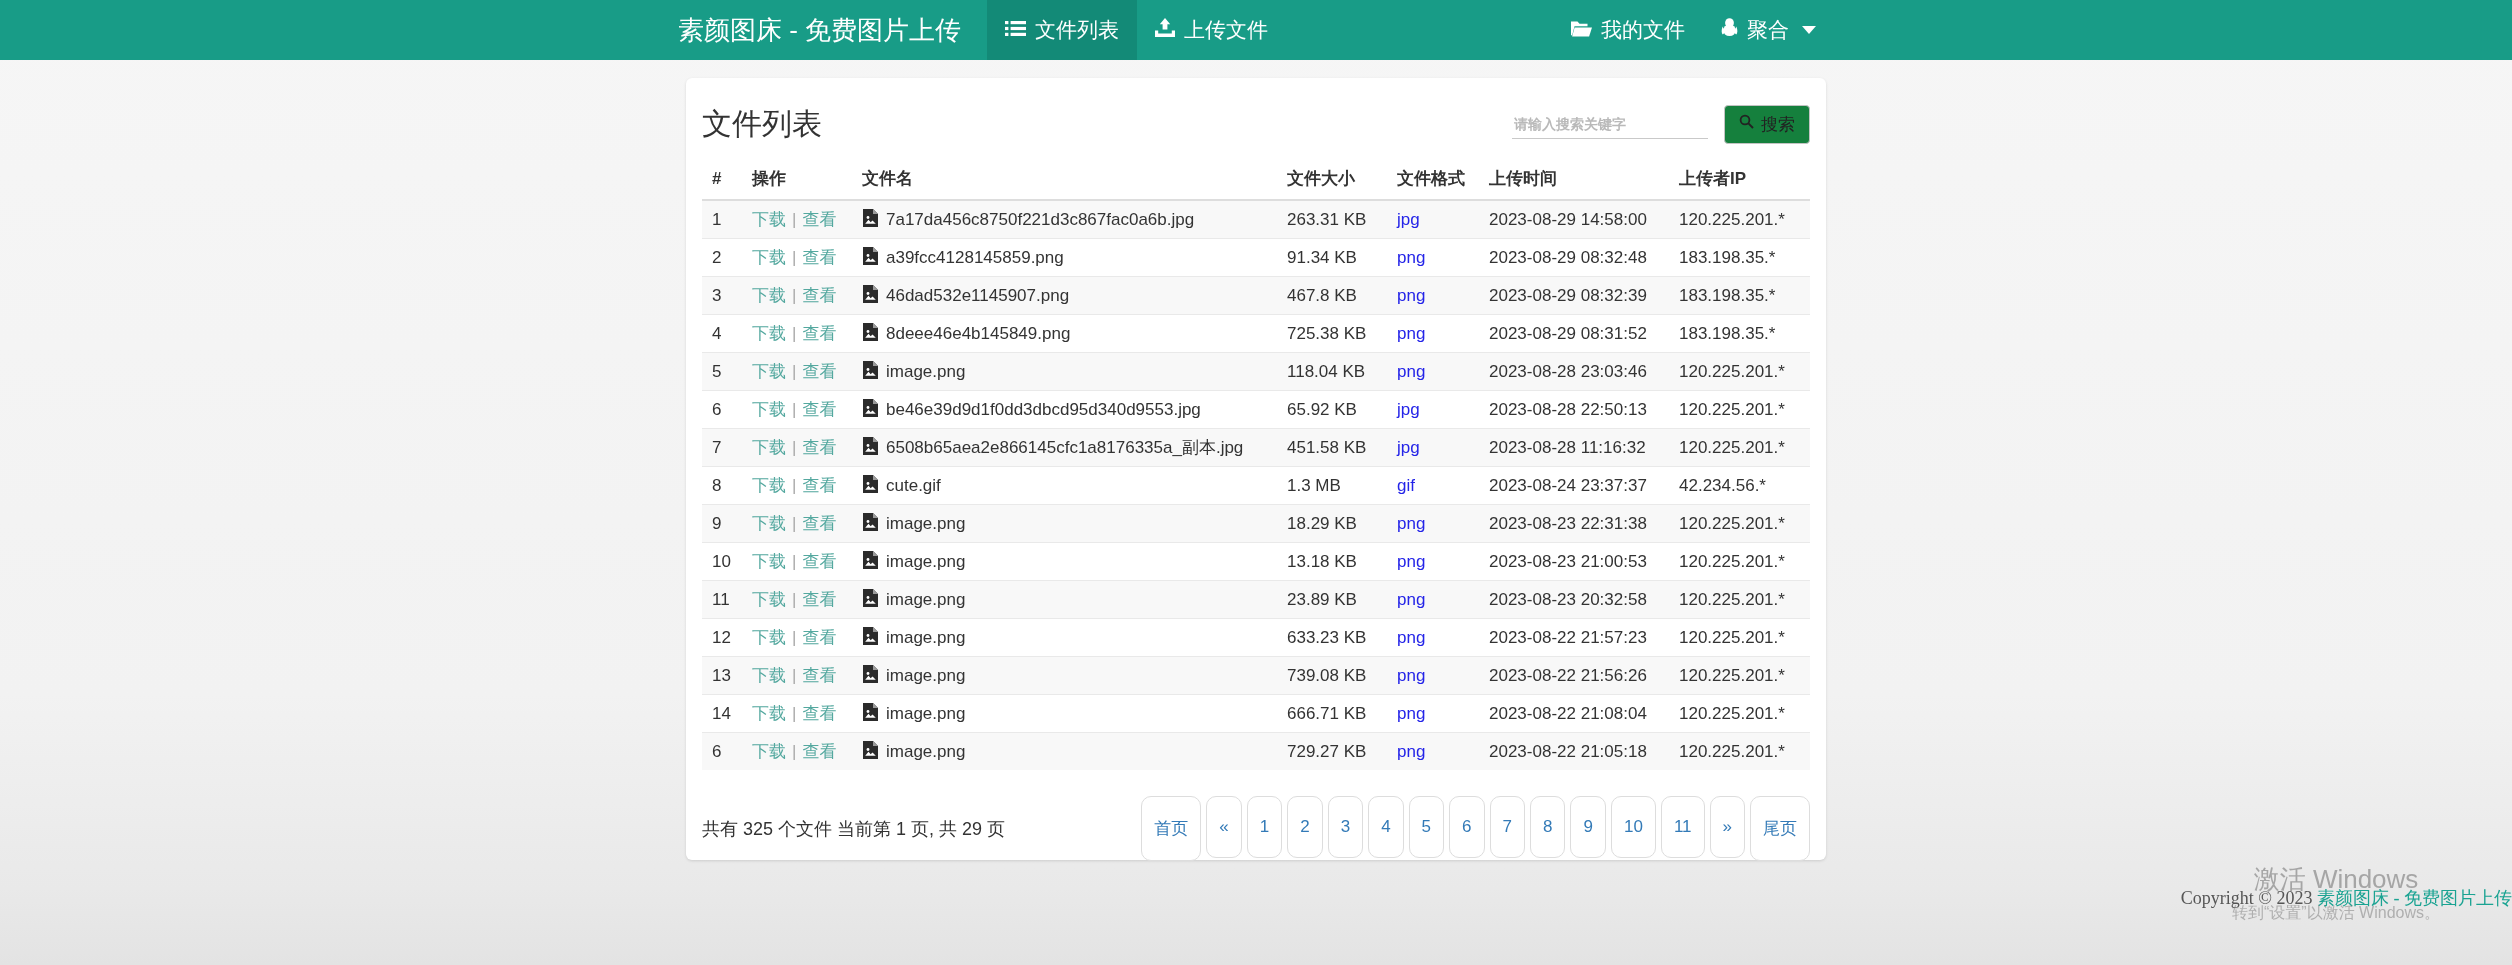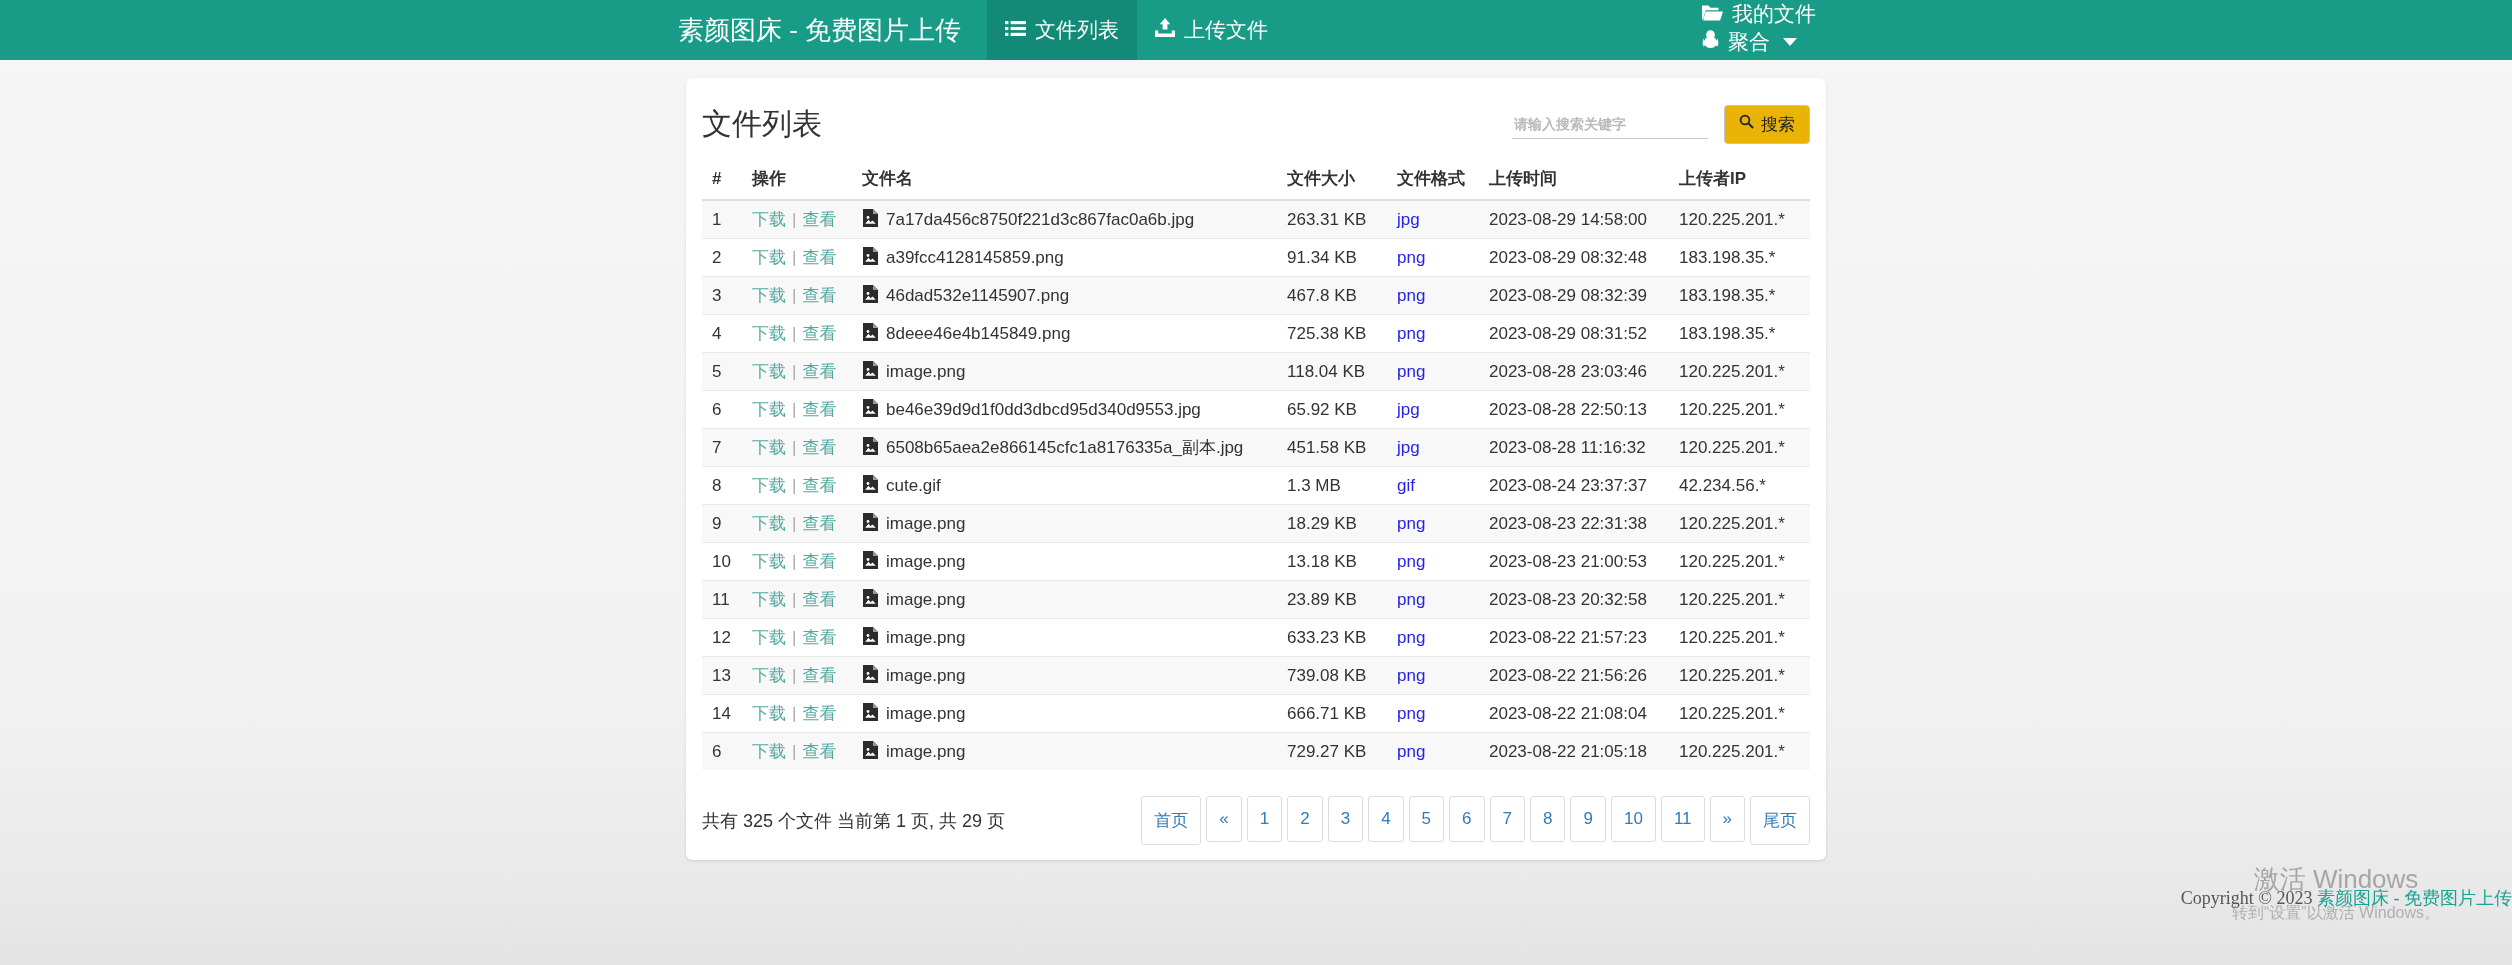--- a/index.html
+++ b/index.html
@@ -7,54 +7,54 @@
     font-family:"Liberation Sans","DejaVu Sans",sans-serif;
     background:linear-gradient(180deg,#f6f6f6 0%,#f2f2f2 72%,#e9e9e9 92%,#e3e3e3 100%); }
 
   
   .navbar { height:60px; background:var(--navbar-bg,#189c87); width:100%; }
   .nav-container { width:1156px; margin:0 auto; height:60px; display:flex; align-items:stretch; }
   .brand { color:#fff; font-size:26px; line-height:60px; text-decoration:none; margin-right:26px; white-space:nowrap; cursor:pointer; }
   .nav-tabs-left { display:flex; }
   .nav-item { display:flex; align-items:center; gap:9px; padding:0 18px; color:#fff; font-size:21px; text-decoration:none; cursor:pointer; white-space:nowrap; }
   .nav-item.active { background:var(--navbar-active-bg,#138a77); }
-  .nav-right { margin-left:auto; display:flex;flex-direction:column; }
+  .nav-right { margin-left:auto; display:flex; }
   .caret { width:0; height:0; border-left:7px solid transparent; border-right:7px solid transparent; border-top:8px solid #fff; margin-left:4px; }
 
   
   .card { width:1140px; height:782px; margin:18px auto 0; background:#fff; border-radius:6px;
           box-shadow:0 1px 3px rgba(0,0,0,.13); padding:22px 16px 20px; position:relative; }
   .card-head { display:flex; align-items:center; justify-content:space-between; height:48px; margin-bottom:10px; }
   .page-title { font-size:30px; font-weight:400; color:#333; }
   .search-area { display:flex; align-items:center; }
   .search-input { width:196px; border:none; border-bottom:1px solid #c9c9c9; background:transparent;
                   font-size:14px; padding:6px 2px; color:#333; outline:none; font-family:inherit;font-weight:bold; }
   .search-input::placeholder { color:#b9b9b9; }
   .search-btn { margin-left:16px; display:inline-flex; align-items:center; gap:7px; padding:7px 14px;
-                background:#eab308; border:1px solid #c3c3c3; border-radius:4px; font-size:17px; color:#222;
+                background:#15803d; border:1px solid #c3c3c3; border-radius:4px; font-size:17px; color:#222;
                 cursor:pointer; font-family:inherit; }
 
   
   table { width:100%; border-collapse:collapse; font-size:17px; color:#333; table-layout:fixed; }
   th { text-align:left; padding:9px 10px; border-bottom:2px solid #ddd; font-weight:bold; }
   td { padding:8px 10px; border-top:1px solid #e9e9e9; vertical-align:middle; line-height:20px;
        overflow:hidden; white-space:nowrap; text-overflow:ellipsis; }
   tbody tr:nth-child(odd) { background:#f8f8f8; }
   .a-action { color:var(--action-link,#54a89f); text-decoration:none; cursor:pointer; }
   .sep { color:#a9a9a9; margin:0 6px; }
   .a-format { color:var(--format-link,#2424e8); text-decoration:none; cursor:pointer; }
   .file-icon { vertical-align:-3px; margin-right:7px; }
 
   
   .card-bottom { display:flex; align-items:center; justify-content:space-between; margin-top:26px; }
   .summary { font-size:18px; color:#333; }
   .pagination { display:flex; list-style:none; }
-  .page-btn { display:block; padding:12px 12px; min-width:20px; text-align:center; margin-left:5px;
+  .page-btn { display:block; padding:20px 12px; min-width:20px; text-align:center; margin-left:5px;
               border:1px solid #ddd; background:#fff; color:var(--pagination-link,#337ab7);
-              font-size:17px; text-decoration:none; border-radius:3px; cursor:pointer; }
+              font-size:17px; text-decoration:none; border-radius:10px; cursor:pointer; }
 
   
   .site-footer { text-align:right; margin-top:26px; font-size:18px; color:#555;font-family:Liberation Serif, serif; }
   .site-footer a { color:var(--footer-link,#1aa392); text-decoration:none; cursor:pointer; }
 
   
   .watermark { position:absolute; left:2232px; top:862px; color:rgba(110,110,110,.55); pointer-events:none;text-align:center; }
   .watermark .l1 { font-size:26px; }
   .watermark .l2 { font-size:16px; margin-top:6px; color:rgba(120,120,120,.5); }
 </style>

